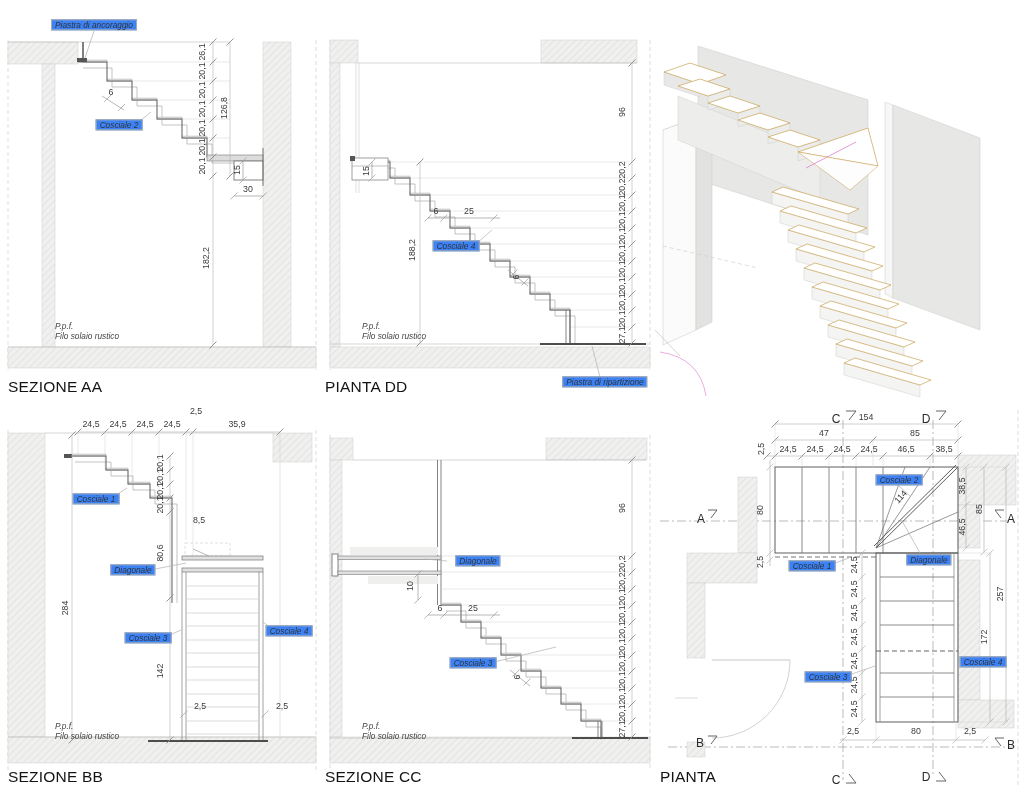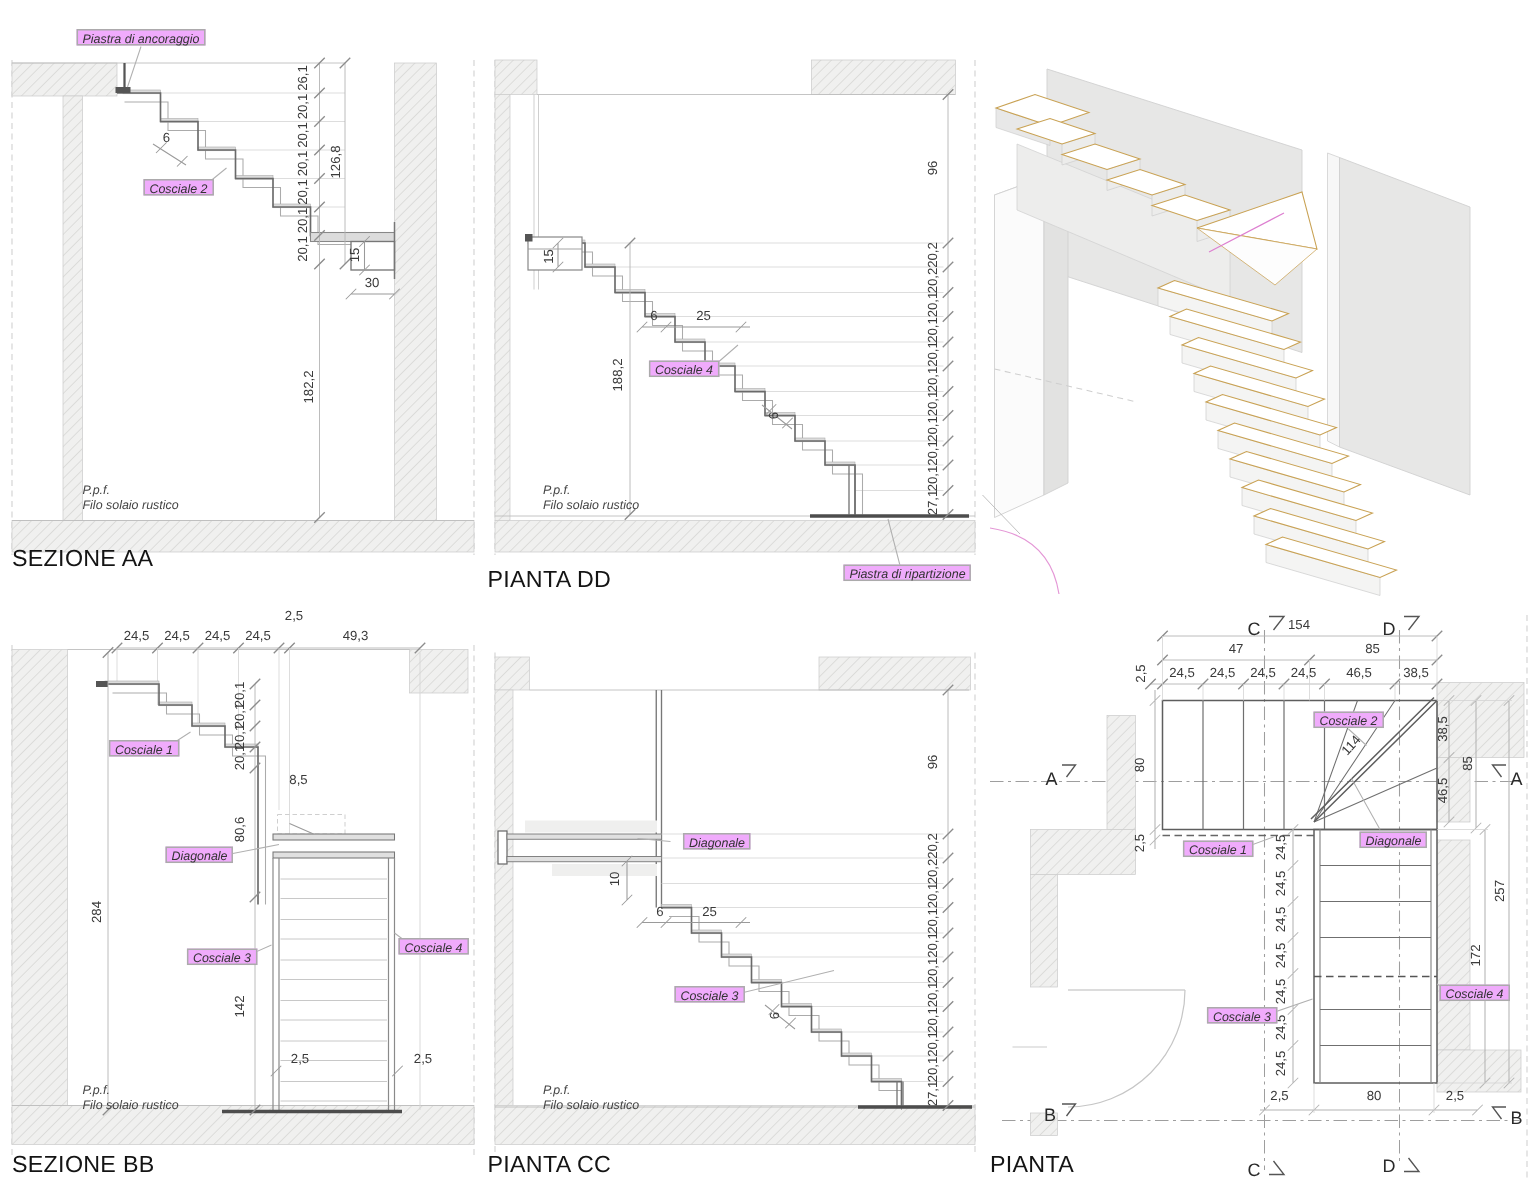--- a/index.html
+++ b/index.html
@@ -3,21 +3,21 @@
 <meta charset="utf-8">
 <style>
   html,body{margin:0;padding:0;background:#fff;}
   #canvas{position:relative;width:1024px;height:795px;background:#ffffff;overflow:hidden;
           font-family:"Liberation Sans",sans-serif;}
   #lw{position:absolute;left:0;top:0;}
   .t{position:absolute;font-size:8.8px;color:#3a3a3a;white-space:nowrap;
      transform:translate(-50%,-50%);line-height:1;}
   .tv{transform:translate(-50%,-50%) rotate(-90deg);}
   .td{transform:translate(-50%,-50%) rotate(-48deg);}
-  .box{font-style:italic;font-size:8.3px;border:0.7px solid #ababab;background:#f0abfc;
+  .box{font-style:italic;font-size:8.3px;border:0.7px solid #ababab;background:#3b82f6;
        padding:0.5px 3px;color:#333;}
   .tl{position:absolute;font-style:italic;font-size:8.3px;color:#444;white-space:nowrap;line-height:1;}
   .ttl{position:absolute;font-size:15.5px;color:#141414;white-space:nowrap;letter-spacing:.2px;}
   .mk{position:absolute;font-size:12px;color:#2a2a2a;white-space:nowrap;transform:translate(-50%,-50%);}
 </style>
 </head>
 <body>
 
 <div id="canvas">
 
@@ -229,21 +229,21 @@
 <div class="t tv" style="left:202px;top:109px">20,1</div>
 <div class="t tv" style="left:202px;top:128px">20,1</div>
 <div class="t tv" style="left:202px;top:147px">20,1</div>
 <div class="t tv" style="left:202px;top:166px">20,1</div>
 <div class="t tv" style="left:224px;top:108px">126,8</div>
 <div class="t tv" style="left:237px;top:170px">15</div>
 <div class="t" style="left:248px;top:189px">30</div>
 <div class="t tv" style="left:206px;top:258px">182,2</div>
 <div class="tl" style="left:55px;top:322px">P.p.f.</div>
 <div class="tl" style="left:55px;top:332px">Filo solaio rustico</div>
-<div class="ttl" style="left:8px;top:364px">SEZIONE AA</div>
+<div class="ttl" style="left:8px;top:378px">SEZIONE AA</div>
 
 <div class="t tv" style="left:622px;top:112px">96</div>
 <div class="t tv" style="left:622px;top:170px">20,2</div>
 <div class="t tv" style="left:622px;top:187px">20,2</div>
 <div class="t tv" style="left:622px;top:203px">20,1</div>
 <div class="t tv" style="left:622px;top:220px">20,1</div>
 <div class="t tv" style="left:622px;top:236px">20,1</div>
 <div class="t tv" style="left:622px;top:253px">20,1</div>
 <div class="t tv" style="left:622px;top:269px">20,1</div>
 <div class="t tv" style="left:622px;top:286px">20,1</div>
@@ -259,21 +259,21 @@
 <div class="tl" style="left:362px;top:322px">P.p.f.</div>
 <div class="tl" style="left:362px;top:332px">Filo solaio rustico</div>
 <div class="t box" style="left:605px;top:382px">Piastra di ripartizione</div>
 <div class="ttl" style="left:325px;top:378px">PIANTA DD</div>
 
 <div class="t" style="left:91px;top:424px">24,5</div>
 <div class="t" style="left:118px;top:424px">24,5</div>
 <div class="t" style="left:145px;top:424px">24,5</div>
 <div class="t" style="left:172px;top:424px">24,5</div>
 <div class="t" style="left:196px;top:411px">2,5</div>
-<div class="t" style="left:237px;top:424px">49,3</div>
+<div class="t" style="left:237px;top:424px">35,9</div>
 <div class="t box" style="left:96px;top:499px">Cosciale 1</div>
 <div class="t tv" style="left:160px;top:463px">20,1</div>
 <div class="t tv" style="left:160px;top:477px">20,1</div>
 <div class="t tv" style="left:160px;top:491px">20,1</div>
 <div class="t tv" style="left:160px;top:505px">20,1</div>
 <div class="t" style="left:199px;top:520px">8,5</div>
 <div class="t tv" style="left:160px;top:553px">80,6</div>
 <div class="t box" style="left:133px;top:570px">Diagonale</div>
 <div class="t tv" style="left:65px;top:608px">284</div>
 <div class="t box" style="left:148px;top:638px">Cosciale 3</div>
@@ -298,21 +298,21 @@
 <div class="t tv" style="left:622px;top:614px">20,1</div>
 <div class="t tv" style="left:622px;top:630px">20,1</div>
 <div class="t tv" style="left:622px;top:647px">20,1</div>
 <div class="t tv" style="left:622px;top:663px">20,1</div>
 <div class="t tv" style="left:622px;top:680px">20,1</div>
 <div class="t tv" style="left:622px;top:696px">20,1</div>
 <div class="t tv" style="left:622px;top:713px">20,1</div>
 <div class="t tv" style="left:622px;top:729px">27,1</div>
 <div class="tl" style="left:362px;top:722px">P.p.f.</div>
 <div class="tl" style="left:362px;top:732px">Filo solaio rustico</div>
-<div class="ttl" style="left:325px;top:768px">PIANTA CC</div>
+<div class="ttl" style="left:325px;top:768px">SEZIONE CC</div>
 
 <div class="mk" style="left:836px;top:419px">C</div>
 <div class="mk" style="left:926px;top:419px">D</div>
 <div class="t" style="left:866px;top:417px">154</div>
 <div class="t" style="left:824px;top:433px">47</div>
 <div class="t" style="left:915px;top:433px">85</div>
 <div class="t tv" style="left:761px;top:449px">2,5</div>
 <div class="t" style="left:788px;top:449px">24,5</div>
 <div class="t" style="left:815px;top:449px">24,5</div>
 <div class="t" style="left:842px;top:449px">24,5</div>

